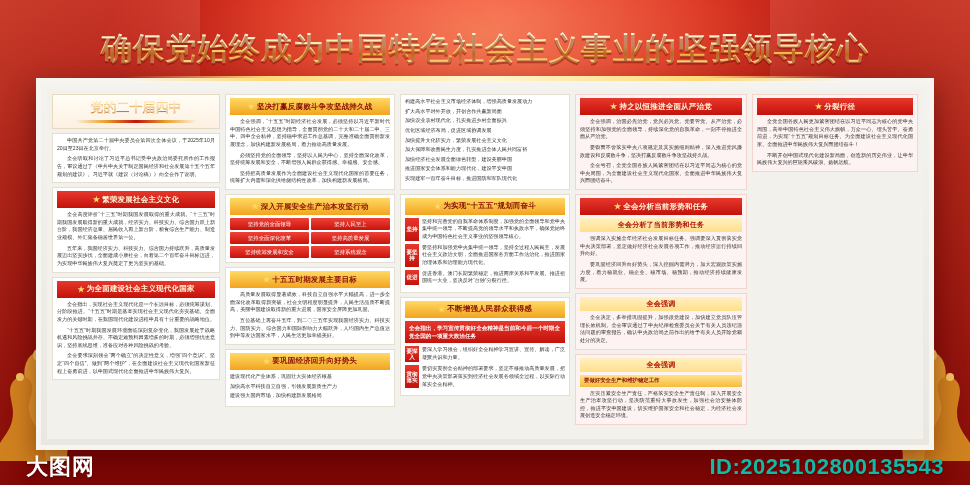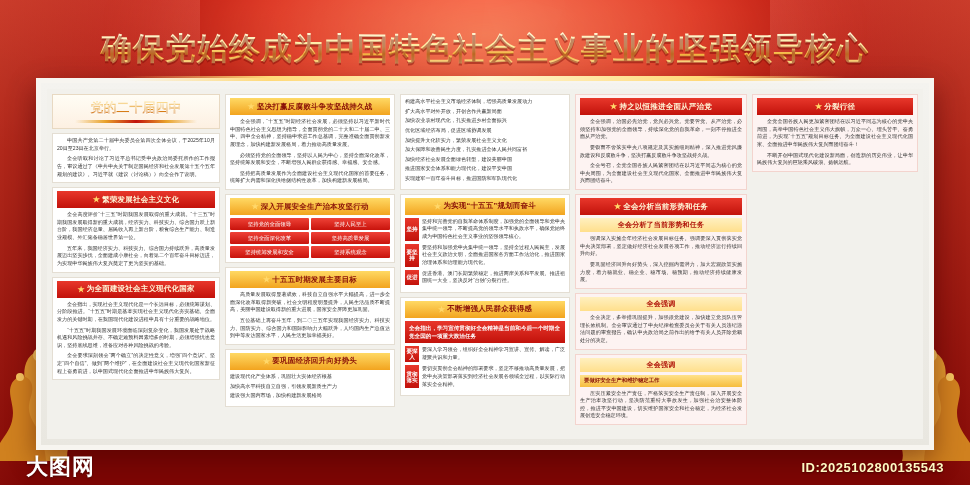--- a/index.html
+++ b/index.html
@@ -190,21 +190,21 @@
     position:absolute; left:0; right:0; bottom:0; height:36px; z-index:7;
     display:flex; align-items:center; justify-content:space-between;
     padding:0 26px;
   }
   .wm-left {
     display:flex; gap:7px;
     color:#fff; font-weight:bold;
   }
   .wm-cn { font-size:22px; letter-spacing:1px; text-shadow:0 1px 2px rgba(0,0,0,.4); }
   .wm-en { font-size:21px; letter-spacing:0px; text-shadow:0 1px 2px rgba(0,0,0,.4); }
-  .wm-id { color:#fef9c3; font-size:13px; font-weight:bold; letter-spacing:.5px; text-shadow:0 1px 2px rgba(0,0,0,.4); }
+  .wm-id { color:#14b8a6; font-size:22px; font-weight:bold; letter-spacing:.5px; text-shadow:0 1px 2px rgba(0,0,0,.4); }
   .wm-big {
     position:absolute; left:0; right:0; top:0; bottom:0;
     display:flex; align-items:center; justify-content:center;
     font-size:60px; color:rgba(255,255,255,.12); font-weight:bold;
     pointer-events:none;
   }
 </style>
 </head>
 <body>
 

